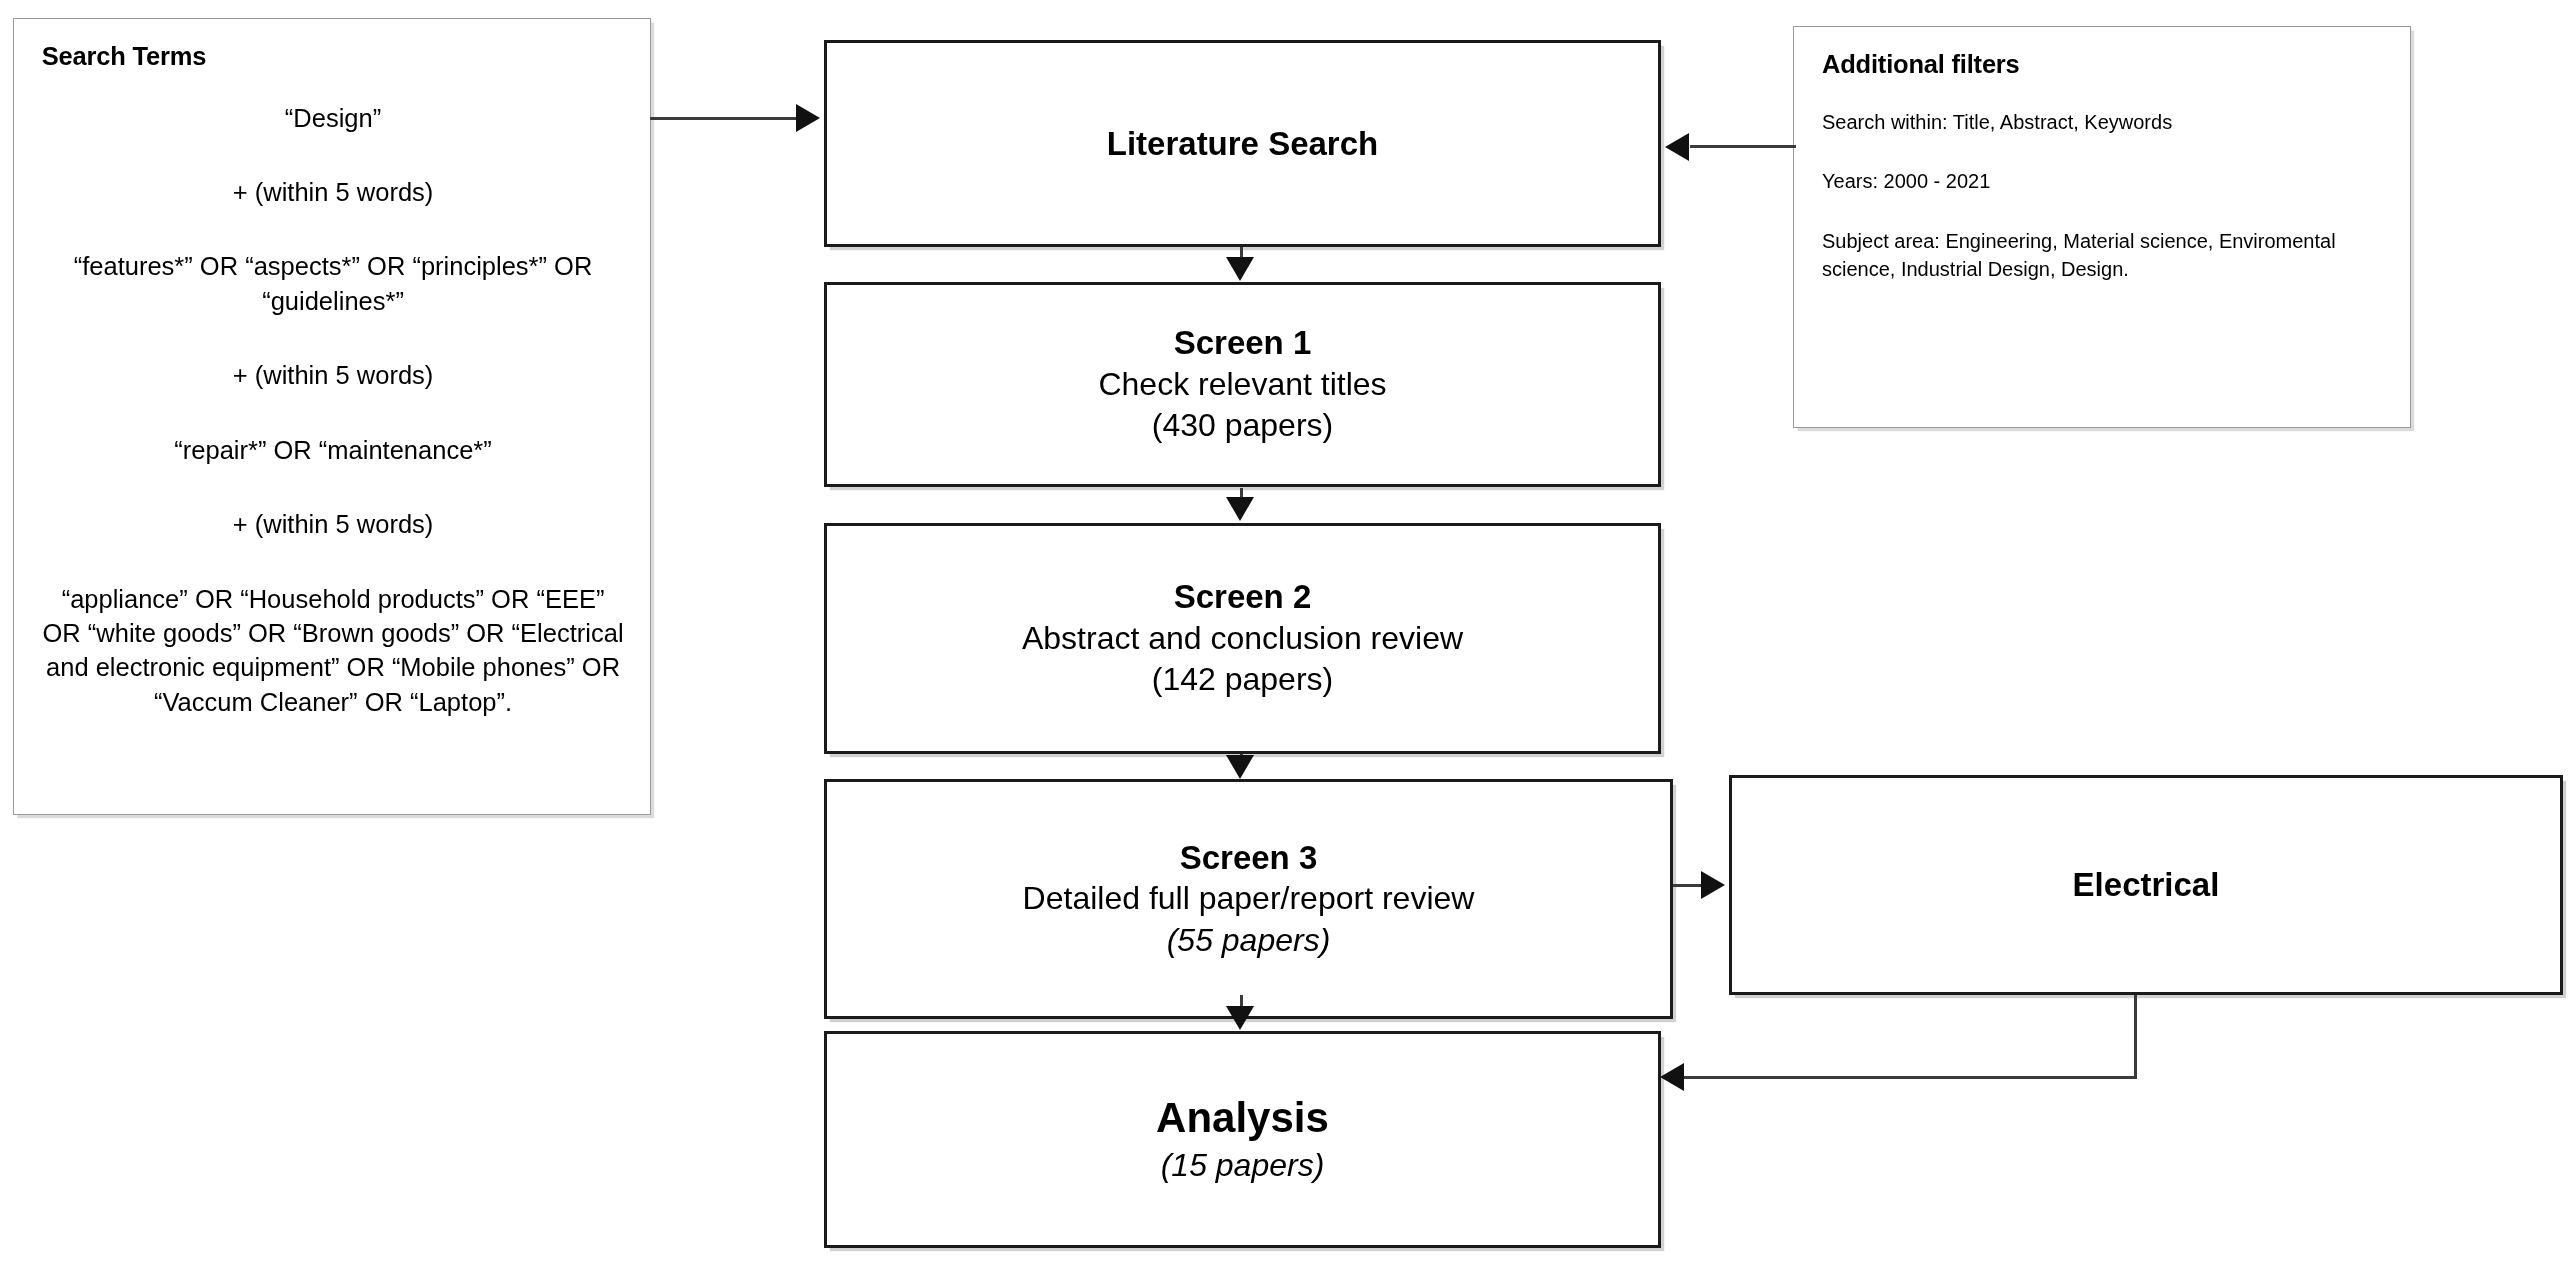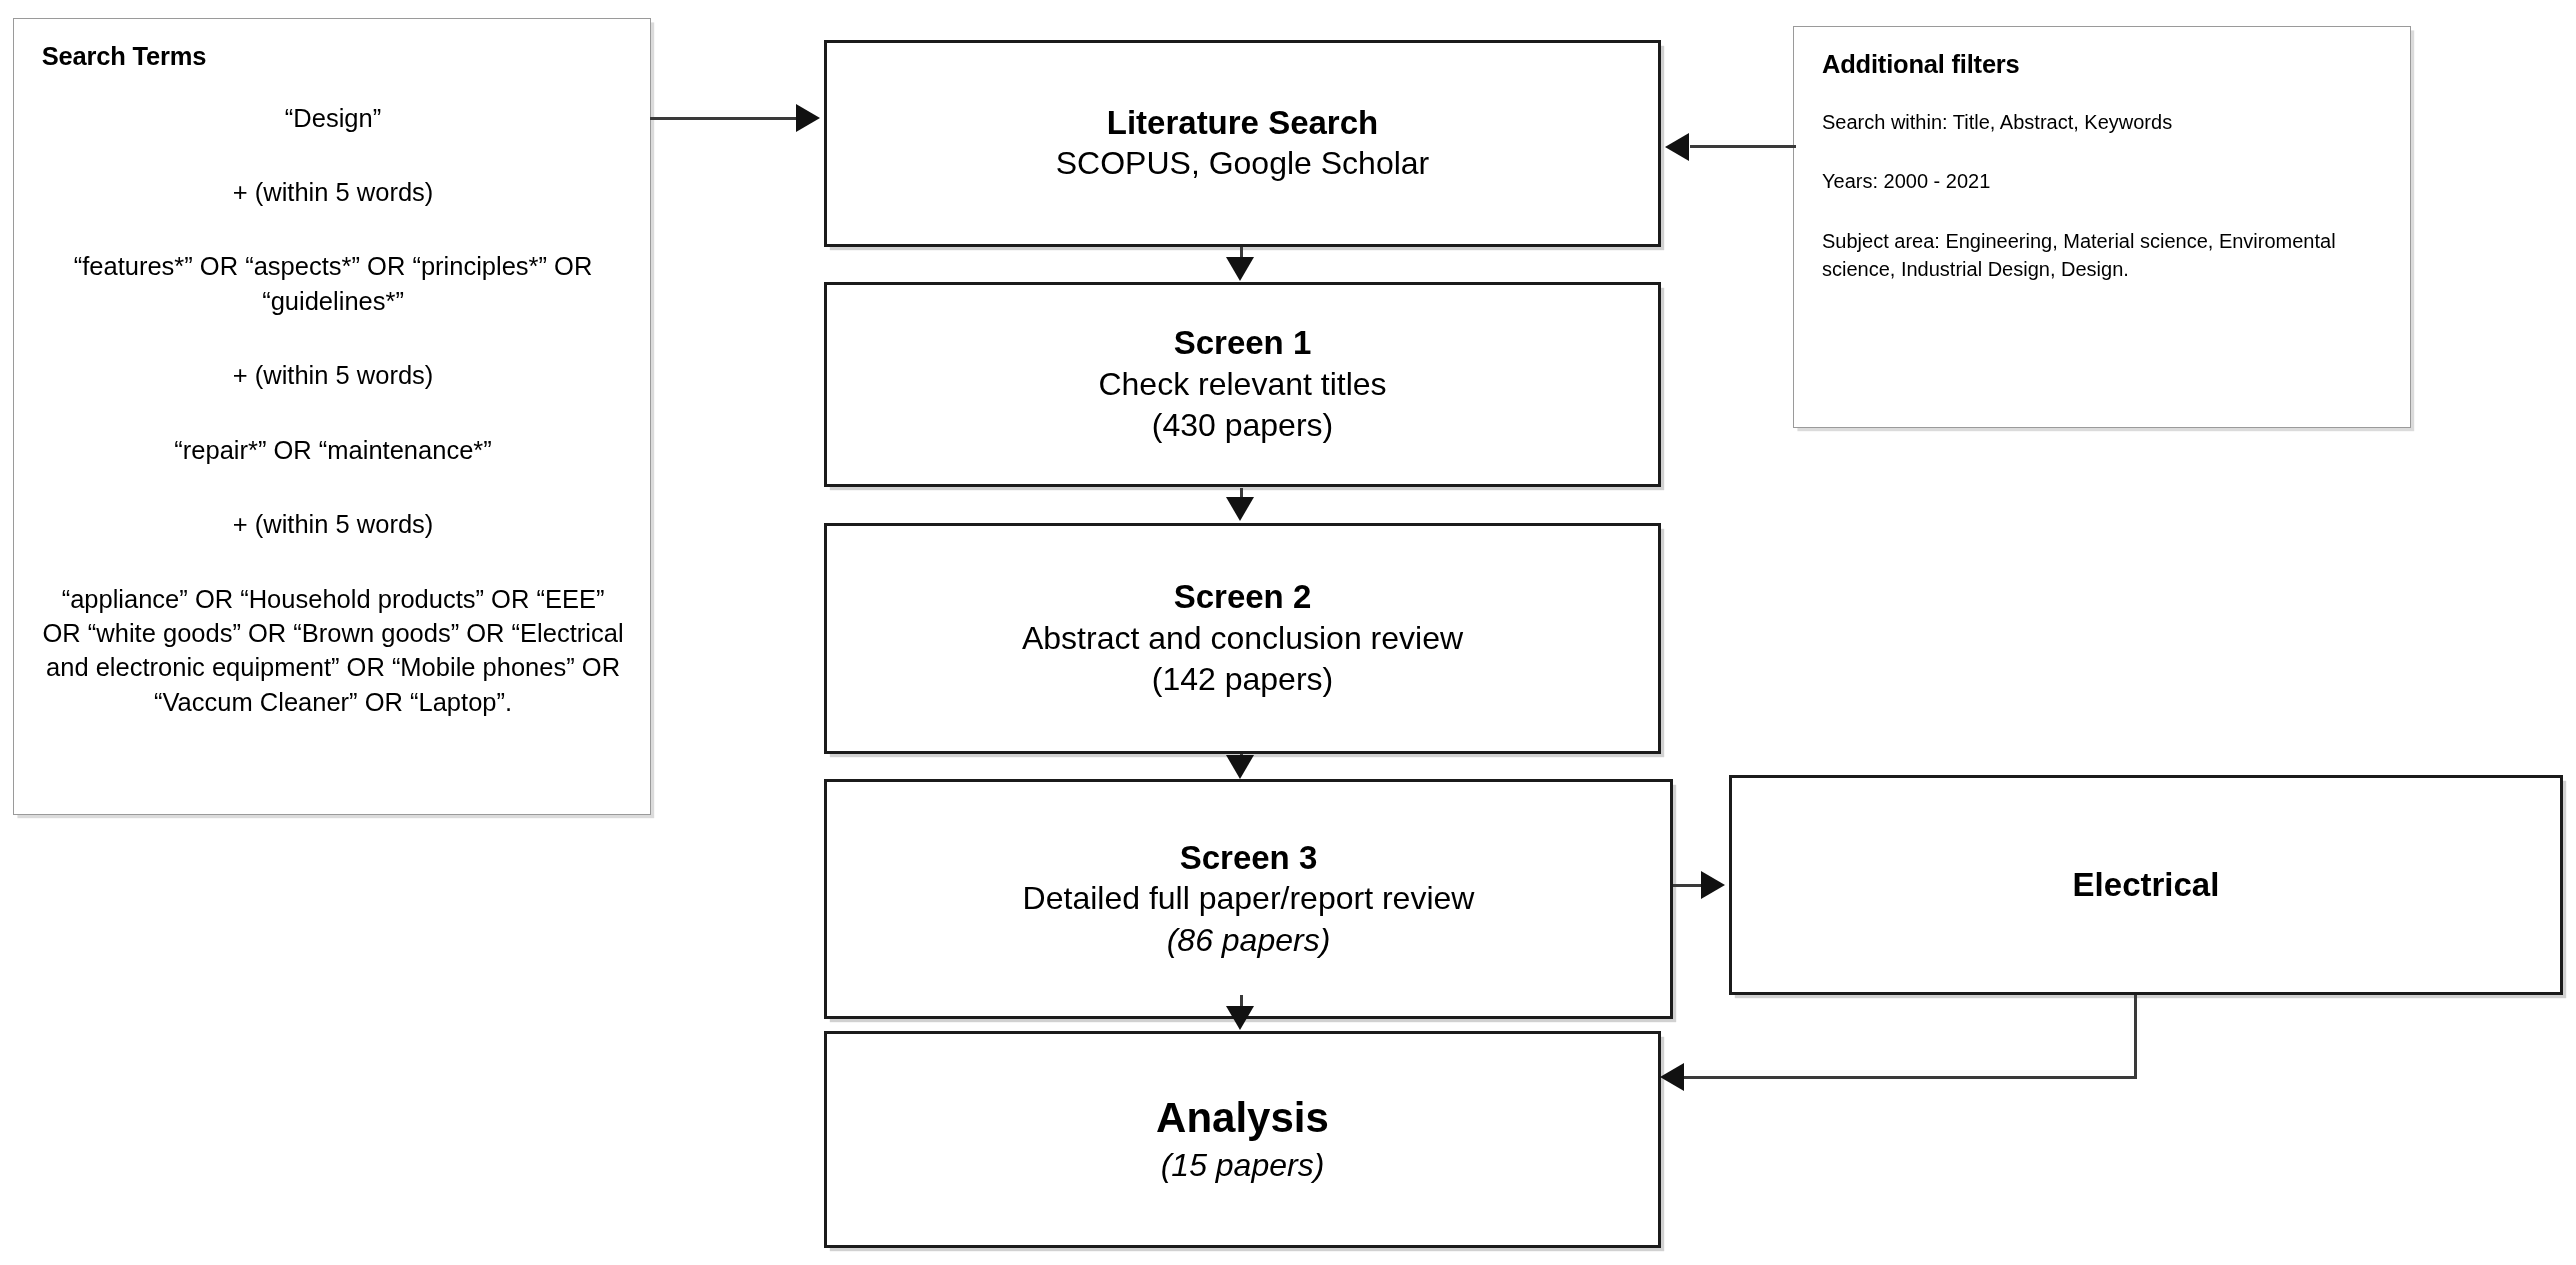--- a/index.html
+++ b/index.html
@@ -150,39 +150,38 @@
     <div class="panel-title">Additional filters</div>
     <div class="filters-body">
       <div class="filters-line">Search within:  Title, Abstract,  Keywords</div>
       <div class="filters-line">Years: 2000 - 2021</div>
       <div class="filters-line">Subject area: Engineering, Material science, Enviromental science, Industrial Design, Design.</div>
     </div>
   </div>
 
   <div class="box box-thick" style="left:824px; top:40px; width:837px; height:207px;">
     <div class="node-title">Literature Search</div>
-    <div class="node-line">SCOPUS, Google Scholar</div>
   </div>
 
   <div class="box box-thick" style="left:824px; top:282px; width:837px; height:205px;">
     <div class="node-title">Screen 1</div>
     <div class="node-line">Check relevant titles</div>
     <div class="node-count">(430 papers)</div>
   </div>
 
   <div class="box box-thick" style="left:824px; top:523px; width:837px; height:231px;">
     <div class="node-title">Screen 2</div>
     <div class="node-line">Abstract and conclusion review</div>
     <div class="node-count">(142 papers)</div>
   </div>
 
   <div class="box box-thick" style="left:824px; top:779px; width:849px; height:240px;">
     <div class="node-title">Screen 3</div>
     <div class="node-line">Detailed full paper/report review</div>
-    <div class="node-count italic">(86 papers)</div>
+    <div class="node-count italic">(55 papers)</div>
   </div>
 
   <div class="box box-thick" style="left:824px; top:1031px; width:837px; height:217px;">
     <div class="node-title plain">Analysis</div>
     <div class="node-count italic">(15 papers)</div>
   </div>
 
   <div class="box box-thick" style="left:1729px; top:775px; width:834px; height:220px;">
     <div class="node-title">Electrical</div>
   </div>

